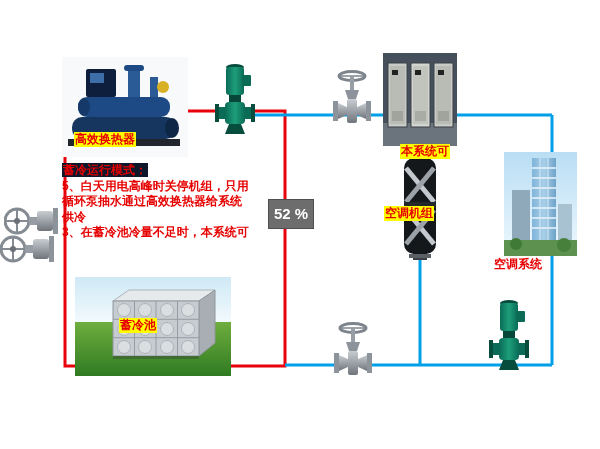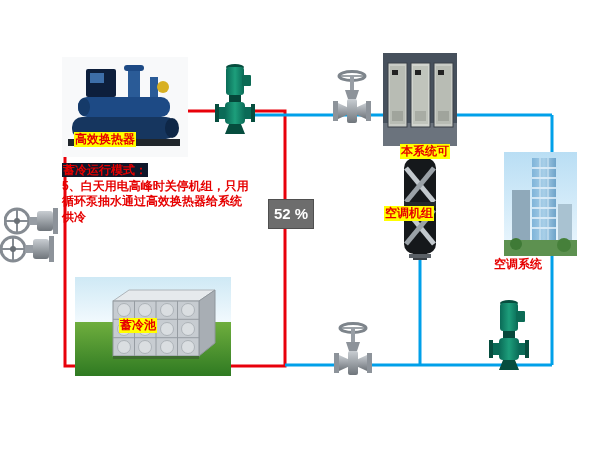--- a/index.html
+++ b/index.html
@@ -221,17 +221,18 @@
   <div class="tag" style="left:400px;top:144px">本系统可</div>
   <div class="tag" style="left:384px;top:206px">空调机组</div>
   <div class="tag no-bg" style="left:493px;top:257px">空调系统</div>
   <div class="tag" style="left:119px;top:318px">蓄冷池</div>
 
   <div class="notes">
     <div><span class="hl">蓄冷运行模式：</span></div>
     <div>5、白天用电高峰时关停机组，只用</div>
     <div>循环泵抽水通过高效换热器给系统</div>
     <div>供冷</div>
+    <div>3、在蓄冷池冷量不足时，本系统可</div>
   </div>
 
   <div class="badge">52 %</div>
 
 </div>
 
 </body></html>

